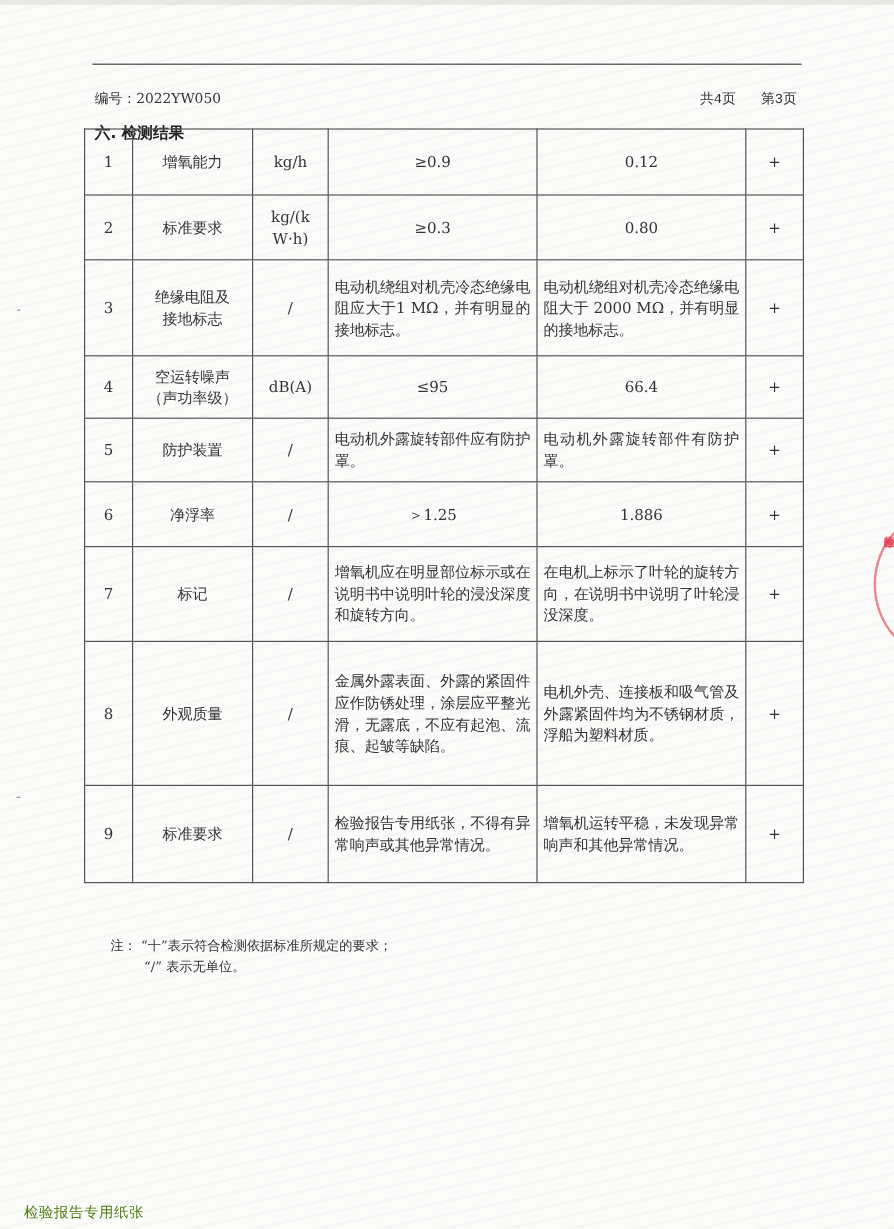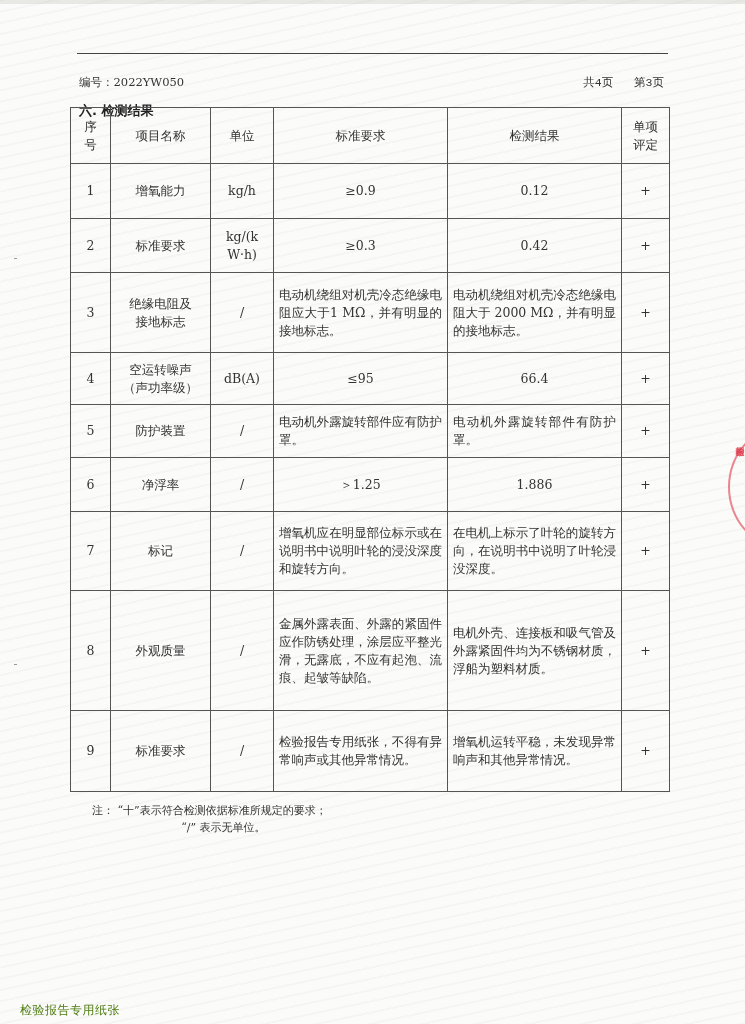--- a/index.html
+++ b/index.html
@@ -31,23 +31,23 @@
     border-collapse: collapse; table-layout: fixed;
     font-size:12.5px; color:#333;
   }
   table.results td, table.results th {
     border: 1px solid #555; padding: 0 5px; font-weight: normal;
     vertical-align: middle; line-height: 18px;
   }
   .c { text-align:center; }
   .j { text-align: justify; }
   .note {
-    position:absolute; left:92px; top:802px; font-size:11px; color:#333; line-height:17px;
+    position:absolute; left:92px; top:780px; font-size:11px; color:#333; line-height:17px;
   }
-  .note .l2 { padding-left: 28px; text-align: center; }
+  .note .l2 { padding-left: 28px; }
   .footer-red {
     position:absolute; left:20px; top:1002px; font-size:12px; color:#4d7c0f;
     font-family: "DejaVu Sans", "Liberation Sans", sans-serif; letter-spacing:0.5px;
   }
   .seal {
     position:absolute; left:728px; top:425px; width:110px; height:120px;
     border:2px solid rgba(225,70,85,0.65); border-radius:50%;
   }
   .seal-text {
     position:absolute; left:733px; top:440px; font-size:9px; color:rgba(225,70,85,0.7);
@@ -75,42 +75,34 @@
 <table class="results">
   <colgroup>
     <col style="width:40px">
       <col style="width:100px">
       <col style="width:63px">
     <col style="width:174px">
       <col style="width:174px">
       <col style="width:48px">
   </colgroup>
   <tbody>
-      <tr style="height:56px">
-    <th class="c" style="padding:0 8px">序号</th>
-    <th class="c">项目名称</th>
-    <th class="c">单位</th>
-    <th class="c">标准要求</th>
-    <th class="c">检测结果</th>
-    <th class="c" style="padding:0 10px">单项评定</th>
-  </tr>
   <tr style="height:55px">
     <td class="c">1</td>
     <td class="c">增氧能力</td>
     <td class="c">kg/h</td>
     <td class="c">≥0.9</td>
     <td class="c">0.12</td>
     <td class="c">+</td>
   </tr>
   <tr style="height:54px">
     <td class="c">2</td>
     <td class="c">标准要求</td>
     <td class="c" style="padding:0 10px;word-break:break-all">kg/(kW·h)</td>
     <td class="c">≥0.3</td>
-    <td class="c">0.42</td>
+    <td class="c">0.80</td>
     <td class="c">+</td>
   </tr>
   <tr style="height:80px">
     <td class="c">3</td>
     <td class="c" style="padding:0 14px">绝缘电阻及接地标志</td>
     <td class="c">/</td>
     <td class="j">电动机绕组对机壳冷态绝缘电阻应大于1 MΩ，并有明显的接地标志。</td>
     <td class="j">电动机绕组对机壳冷态绝缘电阻大于 2000 MΩ，并有明显的接地标志。</td>
     <td class="c">+</td>
   </tr>

